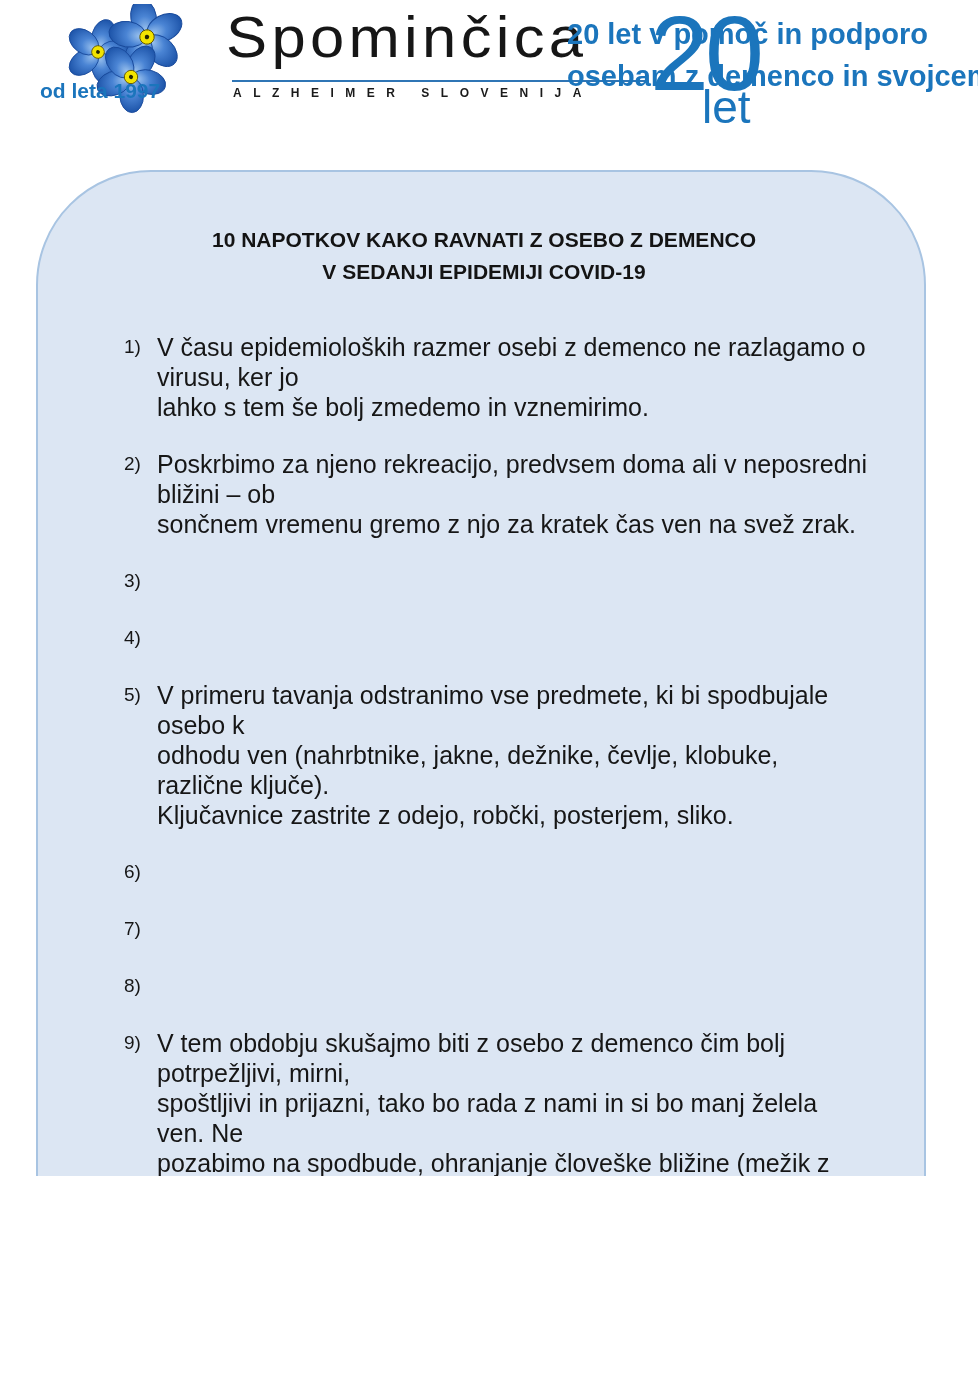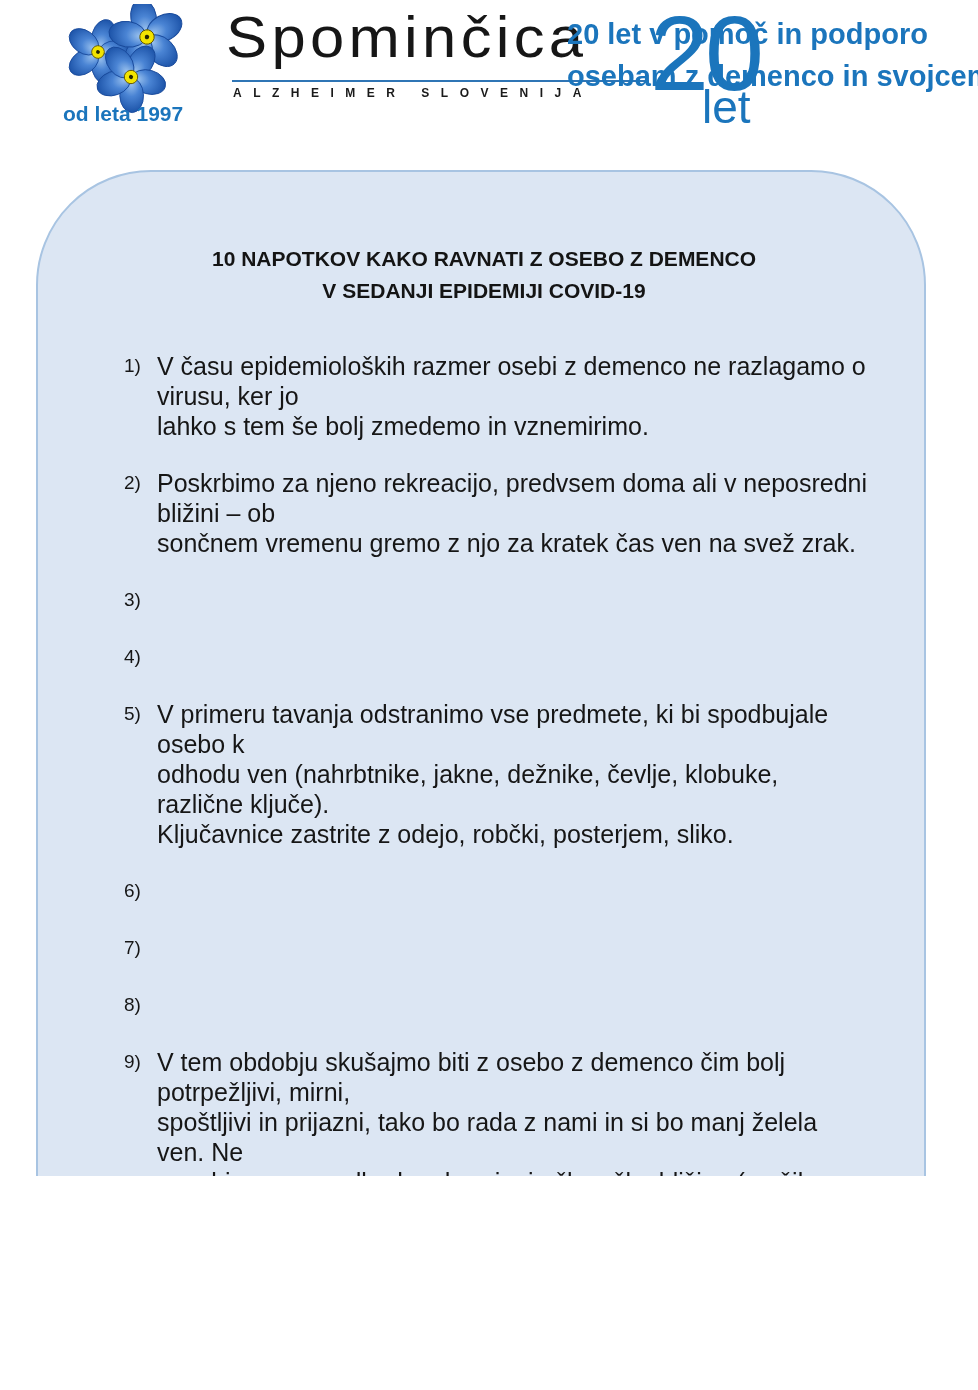--- a/index.html
+++ b/index.html
@@ -33,43 +33,42 @@
     font-size: 106px; line-height: 1; font-weight: 400; letter-spacing: -4px;
     color: var(--accent, #1b75bc); white-space: nowrap;
   }
   .years-word {
     position: absolute; left: 702px; top: 84px;
     font-size: 46px; line-height: 1; font-weight: 400;
     color: var(--accent, #1b75bc);
     text-align: right;
   }
   .since {
-    position: absolute; left: 40px; top: 102px;
-    font-size: 21px; font-weight: 700; color: var(--accent, #1b75bc); margin-left: 23px;
+    position: absolute; left: 40px; top: 79px;
+    font-size: 21px; font-weight: 700; color: var(--accent, #1b75bc);
   }
   .tagline {
     position: absolute; left: 567px; top: 13px;
     font-size: 29px; line-height: 42px; font-weight: 700;
     color: var(--accent, #1b75bc); white-space: nowrap;
   }
 
   
   .box {
     position: absolute; left: 36px; top: 170px;
     width: 890px; height: 1190px;
     background: var(--box-bg, #dce6f3);
     border: 2px solid var(--box-border, #a8c4e2);
     border-radius: 115px;
     padding: 52px 56px 30px 86px;
   }
   .box-title {
     font-size: 21px; line-height: 32px; font-weight: 700;
     color: #141414; text-align: center; white-space: pre-line;
     margin-right: 24px;
-    margin-top: 19px;
   }
   .tips { margin-top: 44px; }
   .tip { display: flex; margin-bottom: 27px; color: #161616; }
   .tip .num {
     flex: 0 0 auto; min-width: 33px;
     font-size: 19px; line-height: 30px;
   }
   .tip .txt {
     font-size: 25px; line-height: 30px;
     white-space: pre-line;

